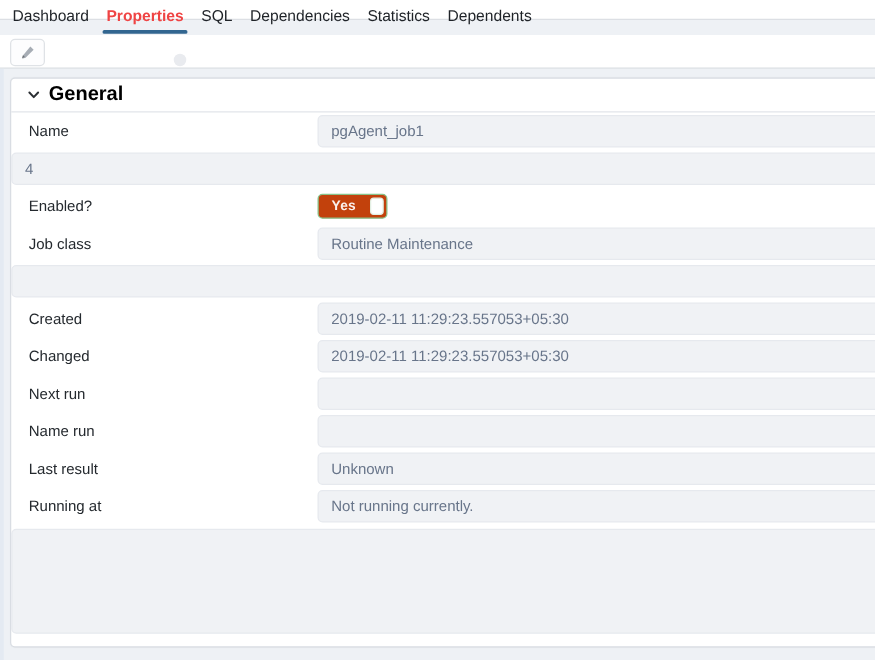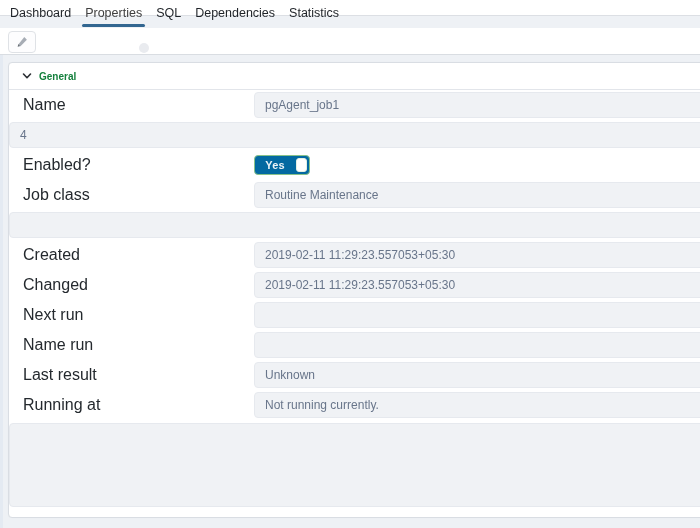--- a/index.html
+++ b/index.html
@@ -13,21 +13,21 @@
   
   .tabbar {
     position:absolute; left:0; top:0; width:700px; height:16px;
     background:#ffffff; border-bottom:1px solid #dcdfe4;
     display:flex; align-items:stretch; padding-left:3px;
   }
   .tab {
     height:27px; line-height:26px; padding:0 7px; font-size:12.5px;
     color:#1f2328; cursor:pointer; position:relative; white-space:nowrap;
   }
-  .tab.active { color:#404040; }
+  .tab.active { color:#ef4444;font-weight:bold; }
   .tab.active::after {
     content:""; position:absolute; left:4px; right:4px; bottom:0; height:3px;
     background:#326690; border-radius:2px;
   }
   
   .toolbar {
     position:absolute; left:0; top:28px; width:700px; height:27px;
     background:#ffffff; border-bottom:1px solid #d9dde2;
   }
   .tool-btn {
@@ -46,38 +46,38 @@
   
   .panel {
     position:absolute; left:8px; top:62px; width:700px; height:456px;
     background:#ffffff; border:1px solid #d9dde3;
     border-radius:4px; box-shadow:0 0 1px rgba(0,0,0,0.04);
   }
   .section-header {
     height:27px; display:flex; align-items:center; gap:7px;
     padding-left:13px; border-bottom:1px solid #e2e5ea; cursor:pointer;
   }
-  .section-title { font-size:10px; font-weight:bold; color:#15803d; }
+  .section-title { font-size:16px; font-weight:bold; color:#000000; }
   .rows { position:relative; }
   .prop-row { display:flex; align-items:center; height:30px; }
   .prop-row.tall { height:96px; align-items:flex-start; }
   .prop-label {
-    width:245px; flex:0 0 245px; padding-left:14px; font-size:16px; color:#24292e;
+    width:245px; flex:0 0 245px; padding-left:14px; font-size:12px; color:#24292e;
   }
   .prop-row.tall .prop-label { margin-top:8px; }
   .prop-field {
     flex:1 1 auto; height:26px; line-height:24px;
     background:#f0f2f5; border:1px solid #e6e9ee; border-radius:4px;
     font-size:12px; color:#68758a; padding:0 10px;
     overflow:hidden; white-space:nowrap;
   }
   .prop-field.textarea { height:84px; margin-top:3px; line-height:16px; padding-top:4px; }
   
   .toggle {
-    width:56px; height:20px; background:#0369a1; border:1px solid #88c189;
+    width:56px; height:20px; background:#c2410c; border:1px solid #88c189;
     border-radius:4px; position:relative; display:flex; align-items:center;
   }
   .toggle-label {
     width:40px; text-align:center; font-size:11px; font-weight:bold;
     color:#ffffff; opacity:0.92; letter-spacing:0.2px;
   }
   .toggle-knob {
     position:absolute; right:2px; top:2px; width:11px; height:14px;
     background:#ffffff; border:1px solid #e3efe3; border-radius:3px;
   }
@@ -85,20 +85,21 @@
 </style>
 </head>
 <body>
 
 <div class="tabbar">
   <div class="tab">Dashboard</div>
   <div class="tab active">Properties</div>
   <div class="tab">SQL</div>
   <div class="tab">Dependencies</div>
   <div class="tab">Statistics</div>
+  <div class="tab">Dependents</div>
 </div>
 
 <div class="toolbar">
   <div class="tool-btn">
     <span class="icon">
       <svg width="14" height="14" viewBox="0 0 16 16">
         <path d="M10.6 2.4 l3 3 -7.4 7.4 -3.1 0.9 0.9-3.1 z" fill="#a7adb5"></path>
         <path d="M3.9 10.5 l1.7 1.7 -2.6 0.8 z" fill="#6b7075"></path>
       </svg>
     </span>

